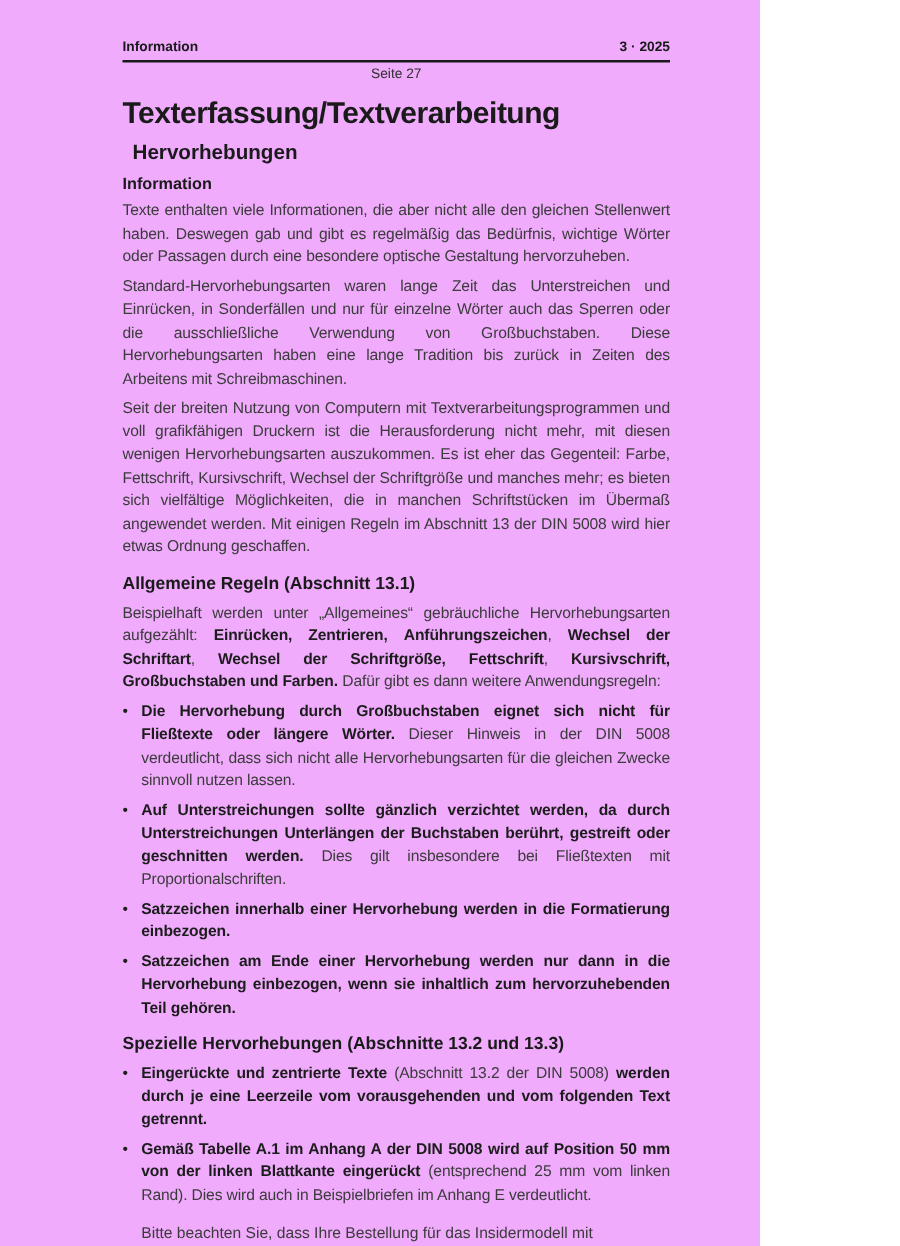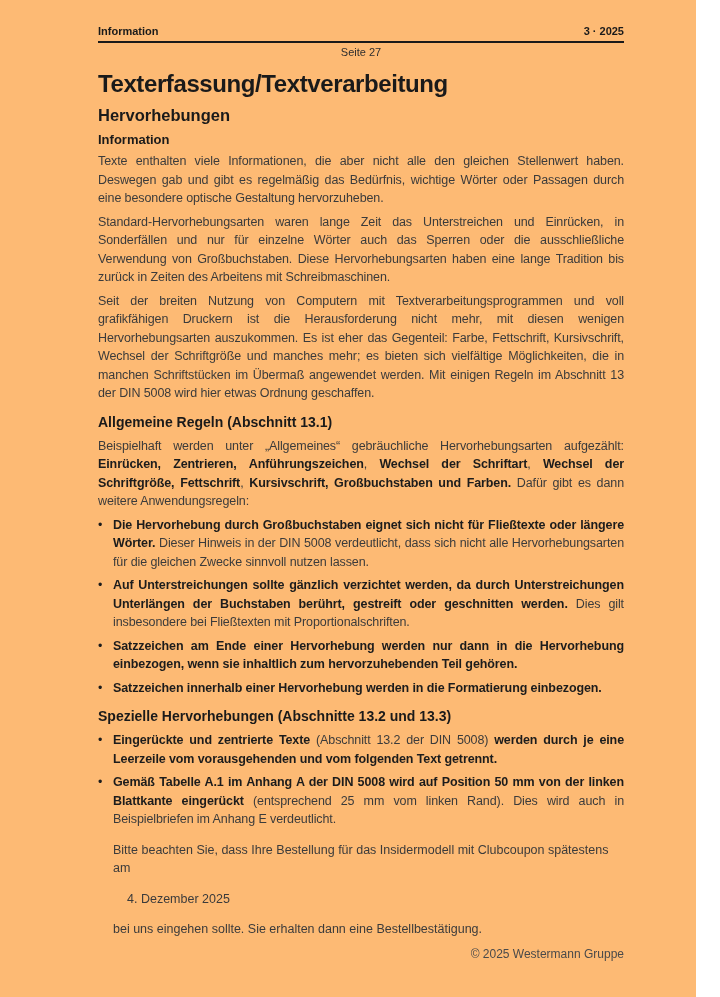--- a/index.html
+++ b/index.html
@@ -4,42 +4,42 @@
 <style>
   html, body { margin: 0; padding: 0; background: #ffffff; }
   body {
     width: 720px; height: 997px;
     font-family: "Liberation Sans", "DejaVu Sans", sans-serif;
     color: #3b3b3b;
     -webkit-font-smoothing: antialiased;
   }
   .page {
     box-sizing: border-box;
-    width: 696px; height: 997px;
-    padding: 25px 72px 0 98px;
+    width: 608px; height: 997px;
+    padding: 32px 72px 0 98px;
     overflow: hidden;
-    background: #fdba74;
+    background: #f0abfc;
   }
   
   .header-row {
     display: flex; justify-content: space-between; align-items: flex-end;
     border-bottom: 2px solid #1a1a1a;
     padding-bottom: 4px;
     font-size: 11px; font-weight: bold; color: #1a1a1a;
   }
   .page-num {
     text-align: center; font-size: 11px; color: #2e2e2e; margin-top: 3px;
   }
   
   h1.title {
     margin: 13px 0 0; font-size: 24px; line-height: 26px;
     font-weight: bold; color: #1a1a1a; letter-spacing: -0.4px;
   }
   h2.chapter {
-    margin: 9px 0 0; font-size: 16.5px; line-height: 19px;
+    margin: 9px 8px 0; font-size: 16.5px; line-height: 19px;
     font-weight: bold; color: #1a1a1a;
   }
   h3.subhead {
     margin: 7px 0 0; font-size: 13px; line-height: 15px;
     font-weight: bold; color: #1a1a1a;
   }
   h2.section {
     margin: 10px 0 0; font-size: 14px; line-height: 19px;
     font-weight: bold; color: #1a1a1a;
   }
@@ -98,25 +98,25 @@
     <div class="bullet">
       <span class="dot"></span>
       <div class="btext"><span class="b">Die Hervorhebung durch Großbuchstaben eignet sich nicht für Fließtexte oder längere Wörter.</span><span> Dieser Hinweis in der DIN 5008 verdeutlicht, dass sich nicht alle Hervorhebungsarten für die gleichen Zwecke sinnvoll nutzen lassen.</span></div>
     </div>
     <div class="bullet">
       <span class="dot"></span>
       <div class="btext"><span class="b">Auf Unterstreichungen sollte gänzlich verzichtet werden, da durch Unterstreichungen Unterlängen der Buchstaben berührt, gestreift oder geschnitten werden.</span><span> Dies gilt insbesondere bei Fließtexten mit Proportionalschriften.</span></div>
     </div>
     <div class="bullet">
       <span class="dot"></span>
-      <div class="btext"><span class="b">Satzzeichen am Ende einer Hervorhebung werden nur dann in die Hervorhebung einbezogen, wenn sie inhaltlich zum hervorzuhebenden Teil gehören.</span></div>
+      <div class="btext"><span class="b">Satzzeichen innerhalb einer Hervorhebung werden in die Formatierung einbezogen.</span></div>
     </div>
     <div class="bullet">
       <span class="dot"></span>
-      <div class="btext"><span class="b">Satzzeichen innerhalb einer Hervorhebung werden in die Formatierung einbezogen.</span></div>
+      <div class="btext"><span class="b">Satzzeichen am Ende einer Hervorhebung werden nur dann in die Hervorhebung einbezogen, wenn sie inhaltlich zum hervorzuhebenden Teil gehören.</span></div>
     </div>
   </div>
 
   <h2 class="section">Spezielle Hervorhebungen (Abschnitte 13.2 und 13.3)</h2>
 
   <div class="bullets">
     <div class="bullet">
       <span class="dot"></span>
       <div class="btext"><span class="b">Eingerückte und zentrierte Texte</span><span> (Abschnitt 13.2 der DIN 5008) </span><span class="b">werden durch je eine Leerzeile vom vorausgehenden und vom folgenden Text getrennt.</span></div>
     </div>

